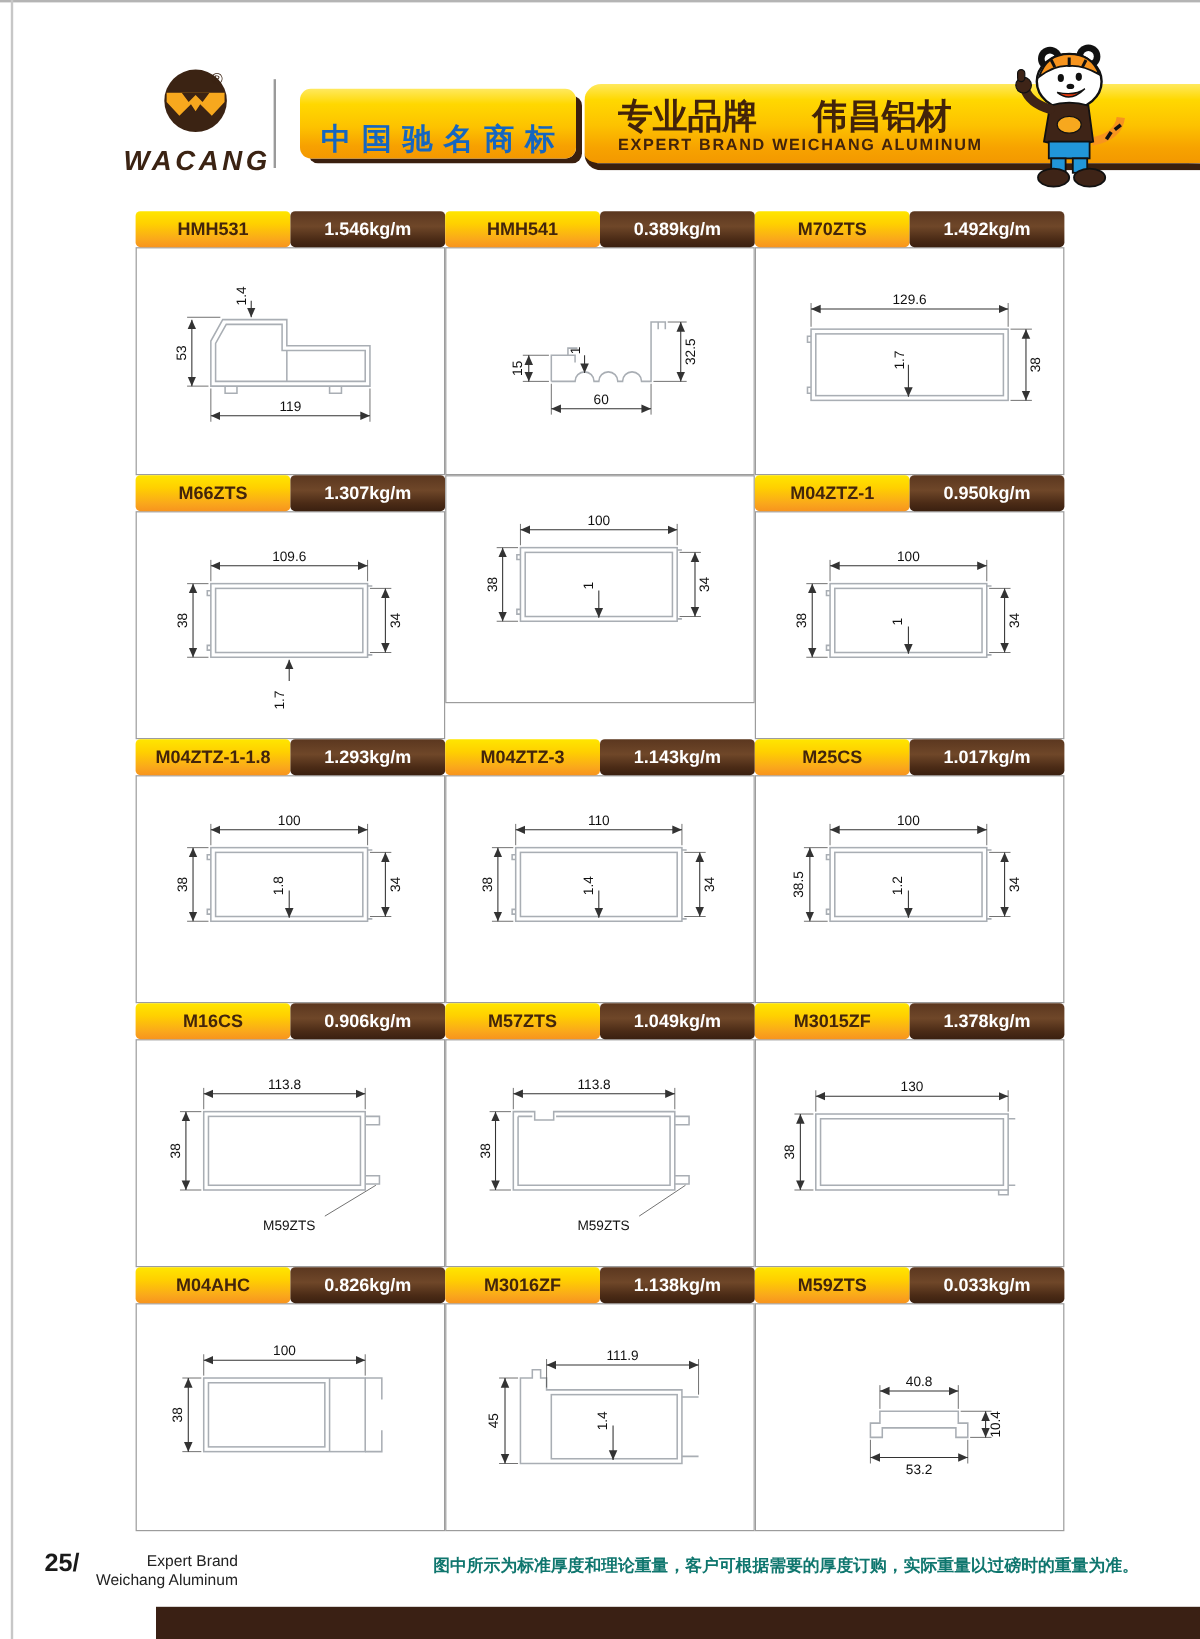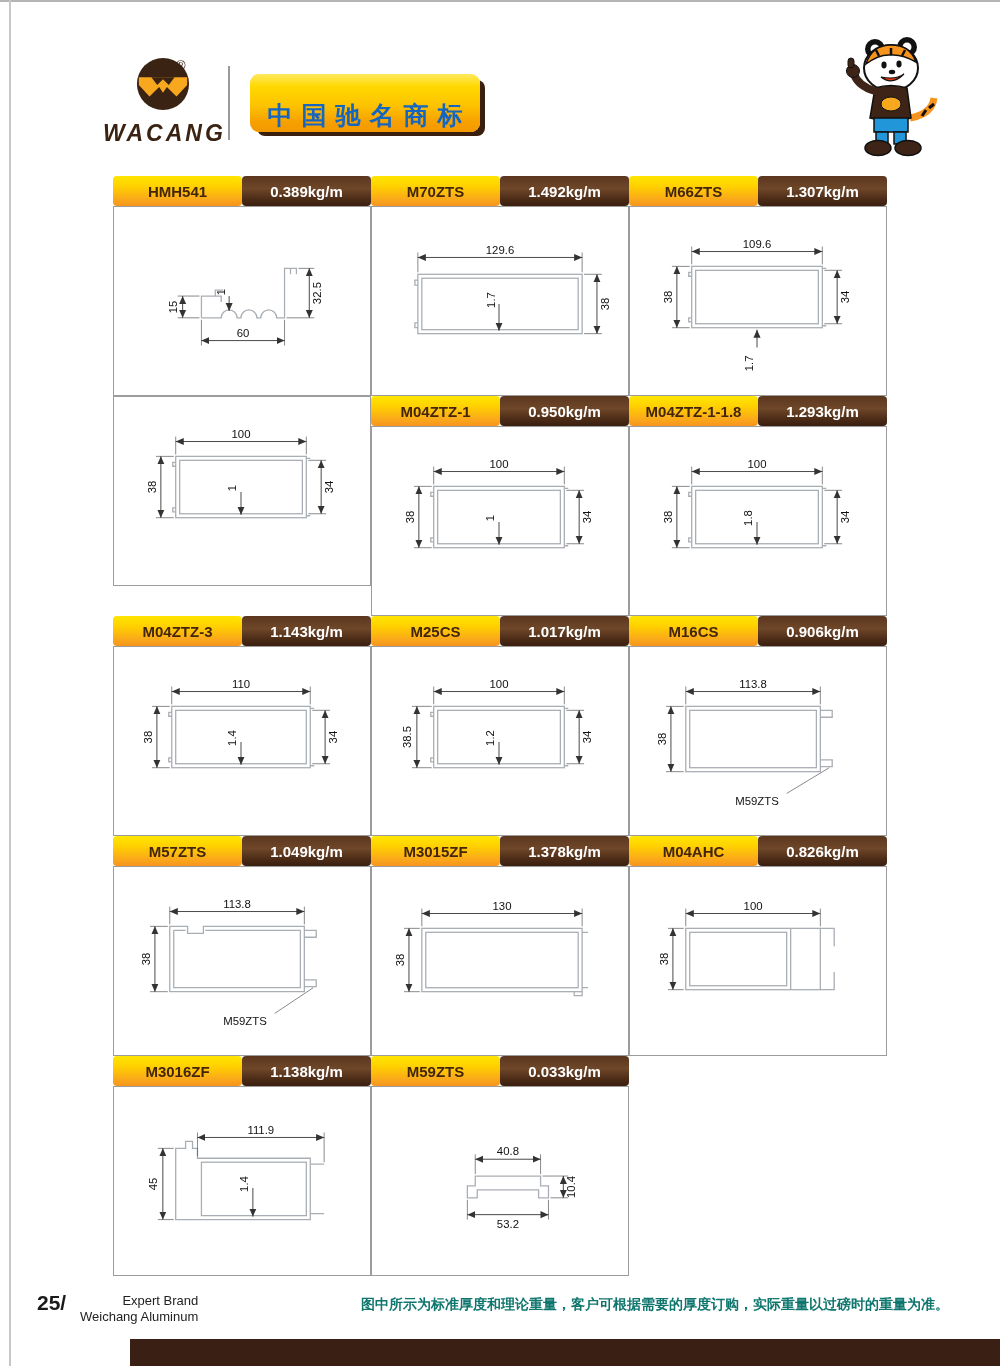--- a/index.html
+++ b/index.html
@@ -73,20 +73,26 @@
     </svg>
     <div class="logo-word">WACANG</div>
   </div>
   <div class="reg-mark">®</div>
   <div class="header-divider"></div>
 
   <div class="badge-cn">
     <span>中国驰名商标</span>
   </div>
 
+  <div class="banner">
+    <div class="banner-cn">
+      <span>专业品牌</span><span class="gap"></span><span>伟昌铝材</span>
+    </div>
+    <div class="banner-en">EXPERT BRAND WEICHANG ALUMINUM</div>
+  </div>
 
   <svg class="tiger" viewBox="0 0 106 122">
     <path d="M68,82 Q90,78 92,62" stroke="#f7941e" stroke-width="7" fill="none"></path>
     <path d="M80,80 l4,-6 M87,72 l5,-4" stroke="#111" stroke-width="3"></path>
     <circle cx="33" cy="13" r="10" fill="#111"></circle>
       <circle cx="33" cy="13" r="4.5" fill="#fff"></circle>
     <circle cx="65" cy="11" r="10" fill="#111"></circle>
       <circle cx="65" cy="11" r="4.5" fill="#fff"></circle>
     <ellipse cx="49" cy="32" rx="27" ry="23" fill="#fff" stroke="#111" stroke-width="2"></ellipse>
     <path d="M24,28 Q30,9 49,9 Q68,9 74,26 Q60,18 49,19 Q37,18 24,28 Z" fill="#f7941e" stroke="#111" stroke-width="1.5"></path>
@@ -102,20 +108,41 @@
     <rect x="6" y="22" width="6" height="10" rx="3" fill="#3e2417" stroke="#111"></rect>
     <rect x="32" y="82" width="34" height="14" fill="#2196d9" stroke="#111" stroke-width="1.5"></rect>
     <rect x="34" y="96" width="12" height="12" fill="#2196d9" stroke="#111" stroke-width="1.5"></rect>
     <rect x="52" y="96" width="12" height="12" fill="#2196d9" stroke="#111" stroke-width="1.5"></rect>
     <ellipse cx="36" cy="112" rx="13" ry="7.5" fill="#3e2417" stroke="#111" stroke-width="1.5"></ellipse>
     <ellipse cx="66" cy="112" rx="13" ry="7.5" fill="#3e2417" stroke="#111" stroke-width="1.5"></ellipse>
   </svg>
 
   <div class="grid">
 
+    <div class="cell">
+      <div class="cell-head">
+        <div class="model">HMH531</div>
+        <div class="weight">1.546kg/m</div>
+      </div>
+      <div class="cell-body">
+        <svg class="dwg" viewBox="0 0 258 190">
+          <path class="pl" d="M72,60 H126 V82 H196 V116 H62 V78 Z"></path>
+          <path class="pl" d="M75,64 H122 V86 H192 V112 H66 V80 Z"></path>
+          <path class="pl" d="M126,86 V112 M74,116 v6 h10 v-6 M162,116 v6 h10 v-6"></path>
+          <line class="dim" x1="96" y1="44" x2="96" y2="58" marker-end="url(#ar)"></line>
+          <text class="dt" x="92" y="40" transform="rotate(-90 92 40)">1.4</text>
+          <path class="dl" d="M70,58 H42 M60,116 H42"></path>
+          <line class="dim" x1="46" y1="60" x2="46" y2="116" marker-start="url(#ar)" marker-end="url(#ar)"></line>
+          <text class="dt" x="41" y="88" transform="rotate(-90 41 88)">53</text>
+          <path class="dl" d="M62,118 V146 M196,118 V146"></path>
+          <line class="dim" x1="62" y1="141" x2="196" y2="141" marker-start="url(#ar)" marker-end="url(#ar)"></line>
+          <text class="dt" x="129" y="137">119</text>
+        </svg>
+      </div>
+    </div>
 
     <div class="cell">
       <div class="cell-head">
         <div class="model">HMH541</div>
         <div class="weight">0.389kg/m</div>
       </div>
       <div class="cell-body">
         <svg class="dwg" viewBox="0 0 258 190">
           <path class="pl" d="M88,112 V90 H108 V96 M102,90 V84 H110"></path>
           <path class="pl" d="M88,112 H108 A8 8 0 0 1 124,112 H128 A8 8 0 0 1 144,112 H148 A8 8 0 0 1 164,112 H172 V62 H184 V68 M178,62 V68"></path>

